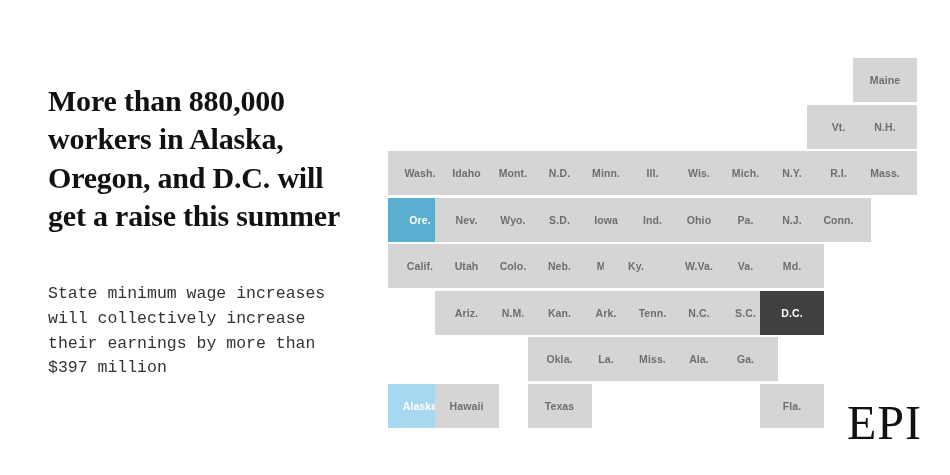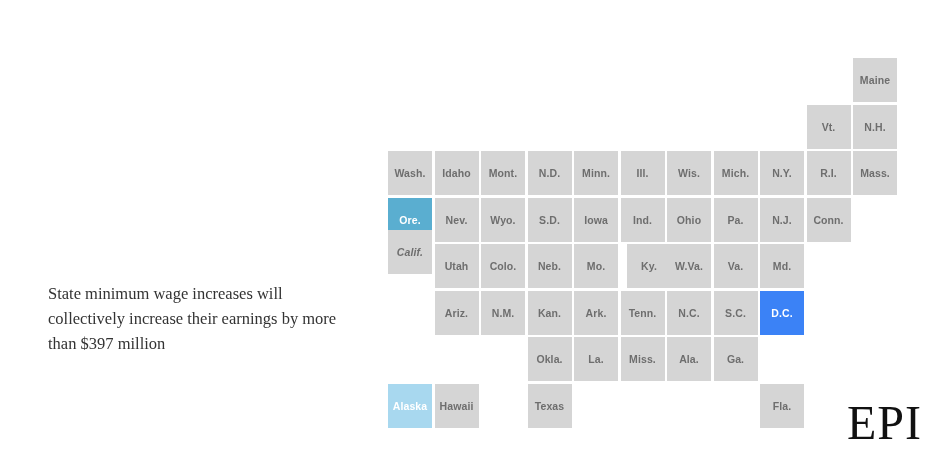--- a/index.html
+++ b/index.html
@@ -31,37 +31,37 @@
     font-size: 30px;
     line-height: 1.28;
     color: #111111;
     letter-spacing: -0.2px;
   }
   #subhead {
     position: absolute;
     left: 48px;
     top: 282px;
     width: 290px;
-    font-family: Liberation Serif, serif;
+    font-family: Liberation Mono, monospace;
     font-size: 16.5px;
     line-height: 1.5;
     color: #333333;
   }
 
   
   #map {
     position: absolute;
     left: 388px;
     top: 58px;
     width: 500px;
     height: 370px;
   }
   .state {
     position: absolute;
-    width: 44px;
+    width: 64px;
     height: 44px;
     box-sizing: border-box;
     display: flex;
     align-items: center;
     justify-content: center;
     font-size: 10.5px;
     font-weight: bold;
     font-family: "Liberation Sans", sans-serif;
     color: #6e6e6e;
     background: #d5d5d5;
@@ -69,41 +69,42 @@
   }
   .state.hl-light {
     background: #a8d8ef;
     color: #ffffff;
   }
   .state.hl-mid {
     background: #5aaed0;
     color: #ffffff;
   }
   .state.hl-dark {
-    background: #3b82f6;
+    background: #404040;
     color: #ffffff;
   }
 
   
   #epi-logo {
     position: absolute;
     right: 28px;
     bottom: 28px;
     font-family: "Liberation Serif", serif;
     font-size: 48px;
     letter-spacing: 1px;
     color: #111111;
     line-height: 1;
   }
 </style>
 </head>
 <body>
 
 <div id="page">
 
+  <div id="headline">More than 880,000 workers in Alaska, Oregon, and D.C. will get a raise this summer</div>
 
   <div id="subhead">State minimum wage increases will collectively increase their earnings by more than $397 million</div>
 
   <div id="map">
       <div class="state" style="left: 465px; top: 0px;">Maine</div>
       <div class="state" style="left: 418.5px; top: 46.5px;">Vt.</div>
       <div class="state" style="left: 465px; top: 46.5px;">N.H.</div>
       <div class="state" style="left: 0px; top: 93px;">Wash.</div>
       <div class="state" style="left: 46.5px; top: 93px;">Idaho</div>
       <div class="state" style="left: 93px; top: 93px;">Mont.</div>
@@ -118,26 +119,26 @@
       <div class="state hl-mid" style="left: 0px; top: 139.5px;">Ore.</div>
       <div class="state" style="left: 46.5px; top: 139.5px;">Nev.</div>
       <div class="state" style="left: 93px; top: 139.5px;">Wyo.</div>
       <div class="state" style="left: 139.5px; top: 139.5px;">S.D.</div>
       <div class="state" style="left: 186px; top: 139.5px;">Iowa</div>
       <div class="state" style="left: 232.5px; top: 139.5px;">Ind.</div>
       <div class="state" style="left: 279px; top: 139.5px;">Ohio</div>
       <div class="state" style="left: 325.5px; top: 139.5px;">Pa.</div>
       <div class="state" style="left: 372px; top: 139.5px;">N.J.</div>
       <div class="state" style="left: 418.5px; top: 139.5px;">Conn.</div>
-      <div class="state" style="left: 0px; top: 172px; font-style: italic;">Calif.</div>
+      <div class="state" style="left: 0px; top: 186px;">Calif.</div>
       <div class="state" style="left: 46.5px; top: 186px;">Utah</div>
       <div class="state" style="left: 93px; top: 186px;">Colo.</div>
       <div class="state" style="left: 139.5px; top: 186px;">Neb.</div>
       <div class="state" style="left: 186px; top: 186px;">Mo.</div>
-      <div class="state" style="left: 239px; top: 186px;">Ky.</div>
+      <div class="state" style="left: 216px; top: 186px;">Ky.</div>
       <div class="state" style="left: 279px; top: 186px;">W.Va.</div>
       <div class="state" style="left: 325.5px; top: 186px;">Va.</div>
       <div class="state" style="left: 372px; top: 186px;">Md.</div>
       <div class="state" style="left: 46.5px; top: 232.5px;">Ariz.</div>
       <div class="state" style="left: 93px; top: 232.5px;">N.M.</div>
       <div class="state" style="left: 186px; top: 232.5px;">Ark.</div>
       <div class="state" style="left: 139.5px; top: 232.5px;">Kan.</div>
       <div class="state" style="left: 232.5px; top: 232.5px;">Tenn.</div>
       <div class="state" style="left: 279px; top: 232.5px;">N.C.</div>
       <div class="state" style="left: 325.5px; top: 232.5px;">S.C.</div>

